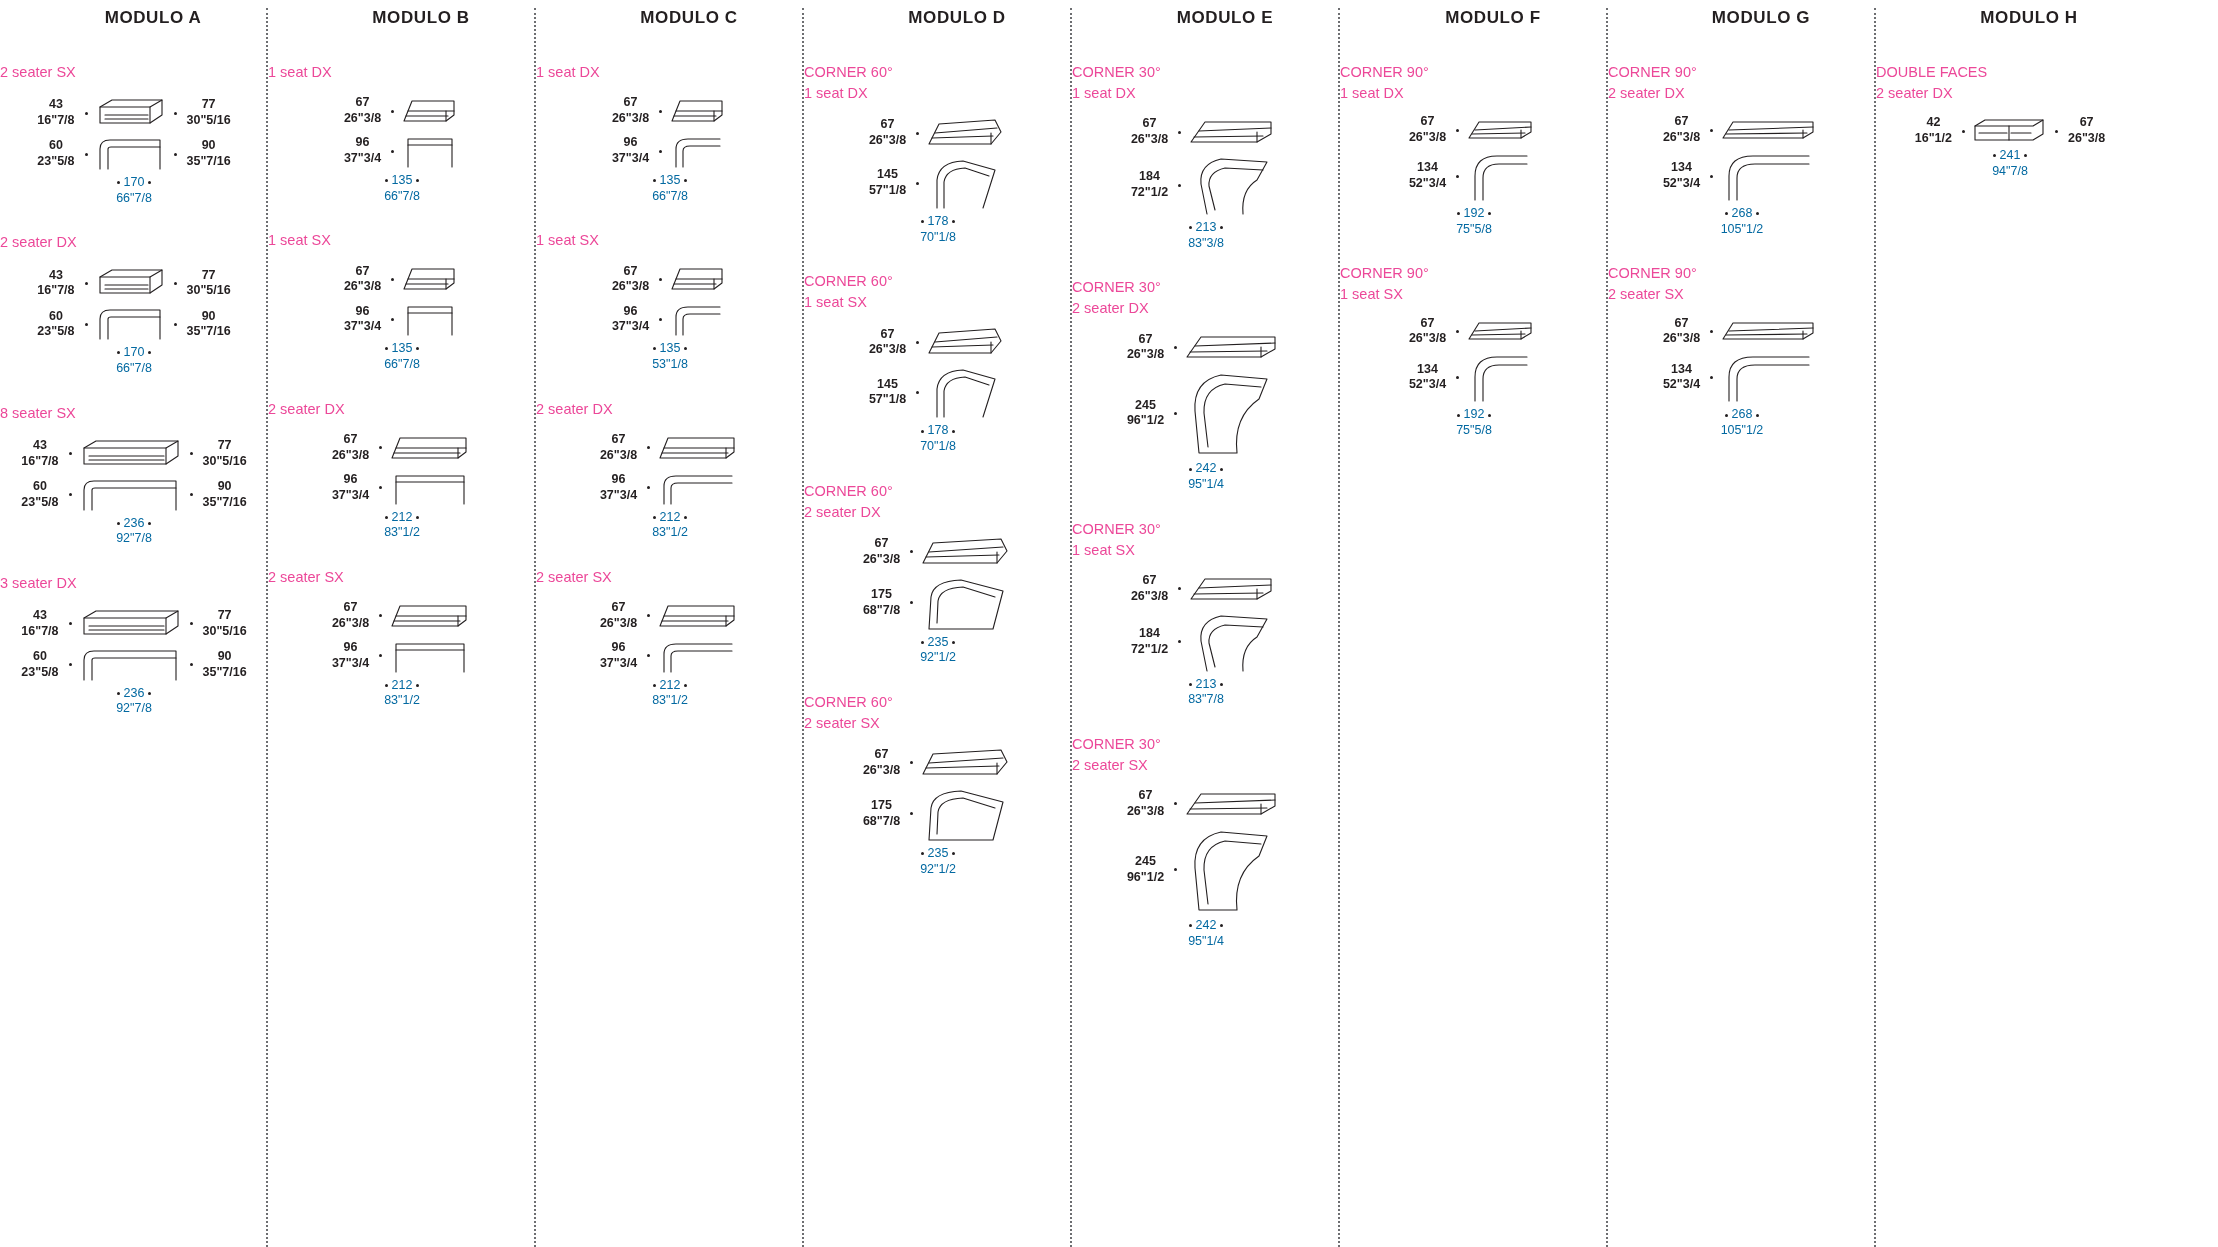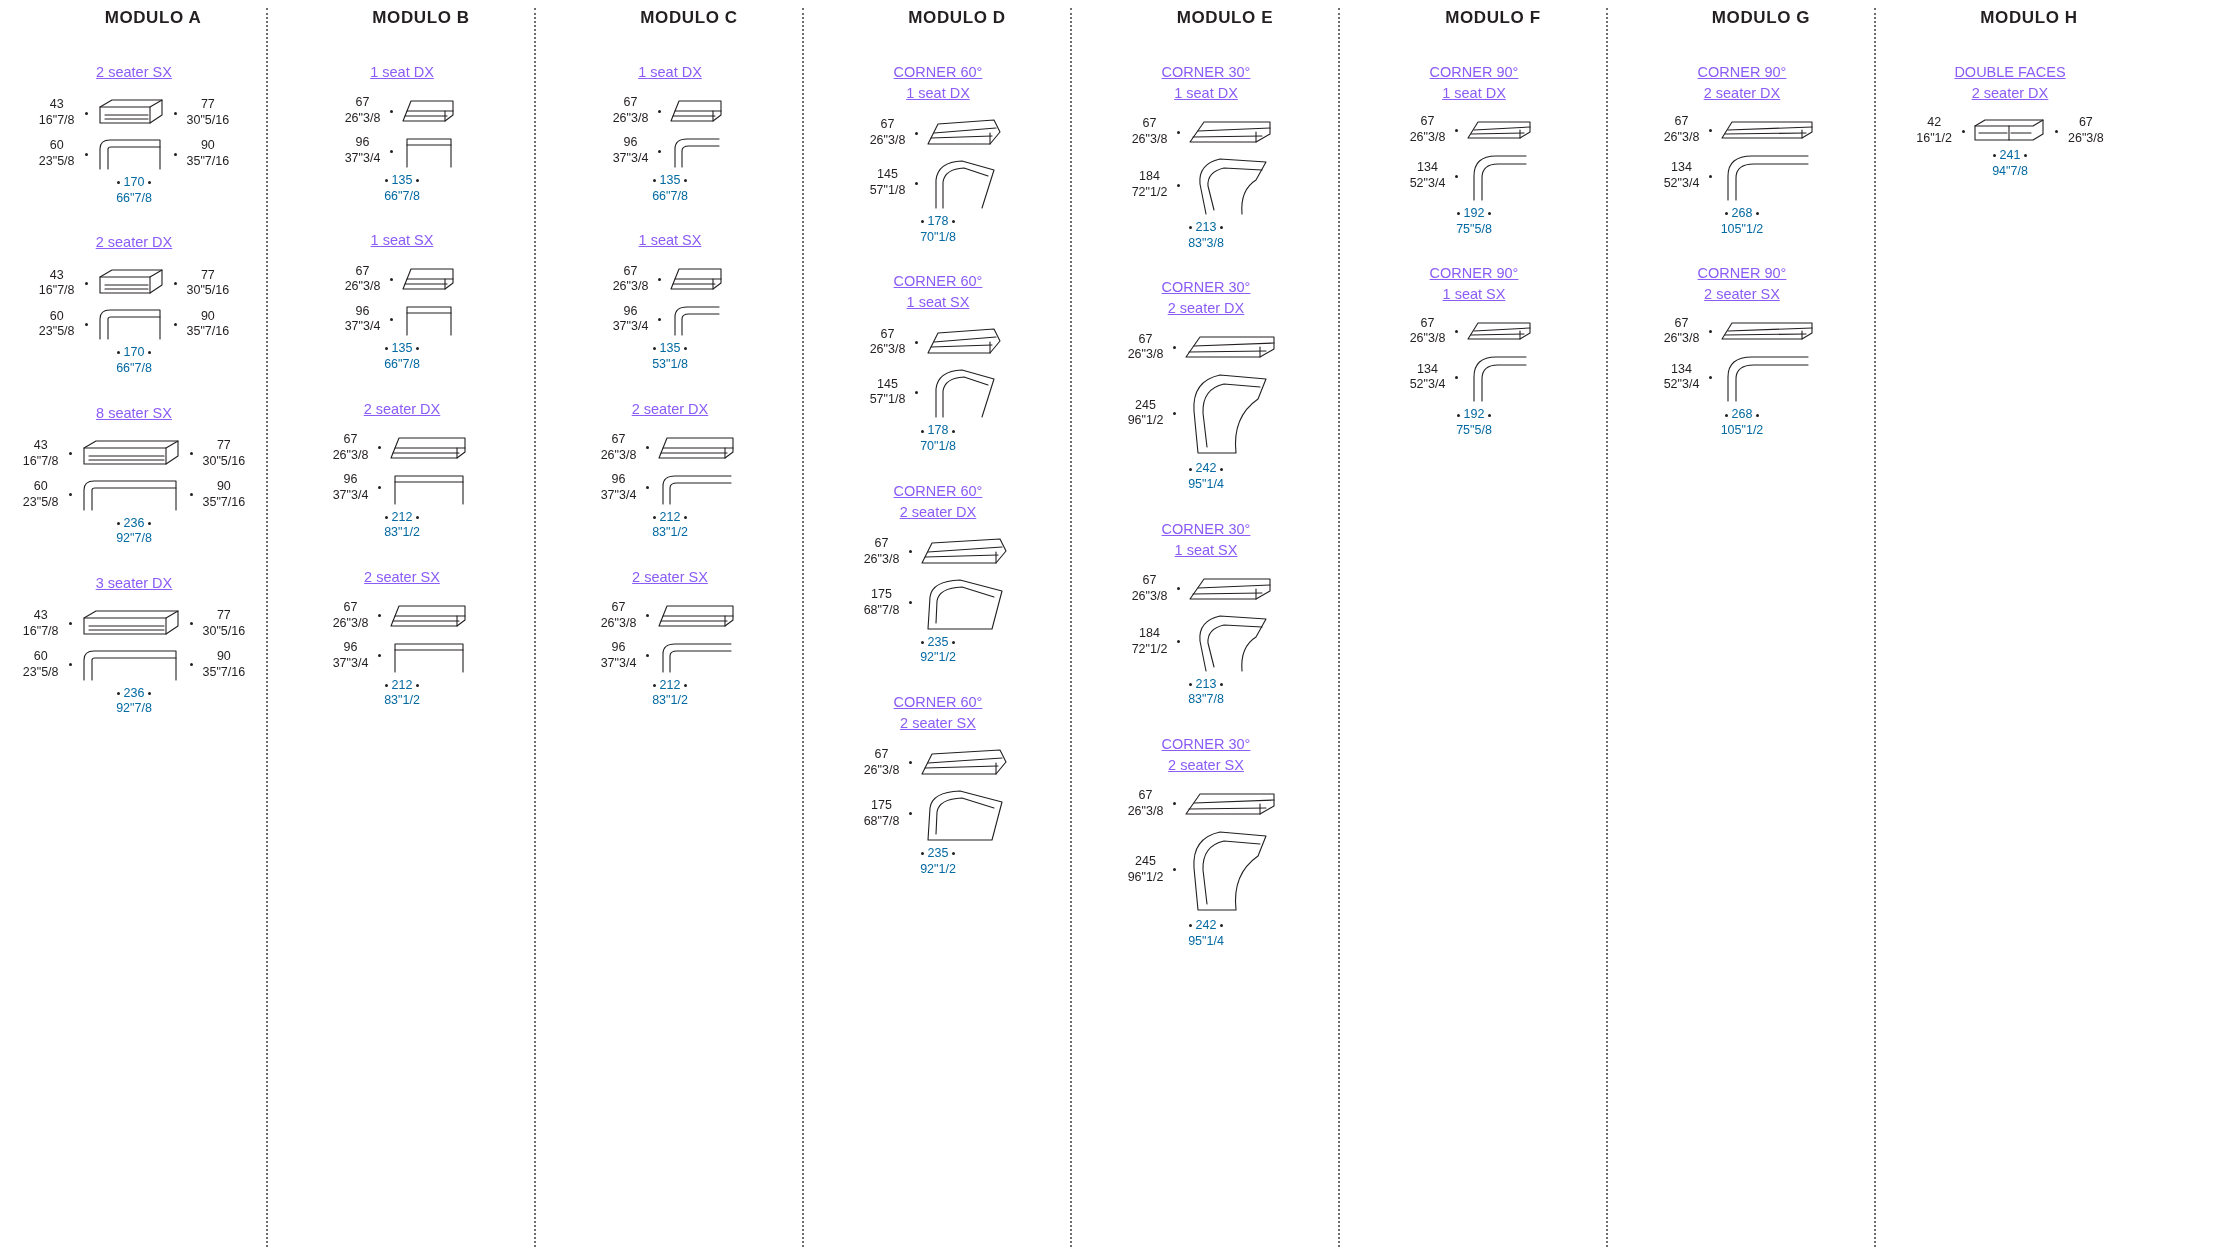--- a/index.html
+++ b/index.html
@@ -29,42 +29,42 @@
     text-align:center;
     font-size:17px;
     font-weight:bold;
     letter-spacing:.6px;
     color:#231f20;
     margin-bottom:34px;
     padding-left:38px;
   }
   .group{position:relative;}
   .group-title{
-    text-align:center;
-    color:#8b5cf6;
+    text-align:left;
+    color:#ec4899;
     font-size:14.5px;
     line-height:1.45;
     margin-bottom:10px;
-    text-decoration:underline;
   }
   .group-title .ln{display:block;}
 
   .rows{position:relative;}
   .prow{
     position:relative;
     display:flex;
     align-items:center;
     justify-content:center;
   }
   .dimL,.dimR{
     font-size:12.5px;
     line-height:1.25;
     color:#231f20;
     text-align:center;
     white-space:nowrap;
+    font-weight:bold;
   }
   .dimL{margin-right:6px;}
   .dimR{margin-left:6px;}
   .dimB{
     font-size:12.5px;
     line-height:1.25;
     text-align:center;
     white-space:nowrap;
     color:#0369a1;
   }

